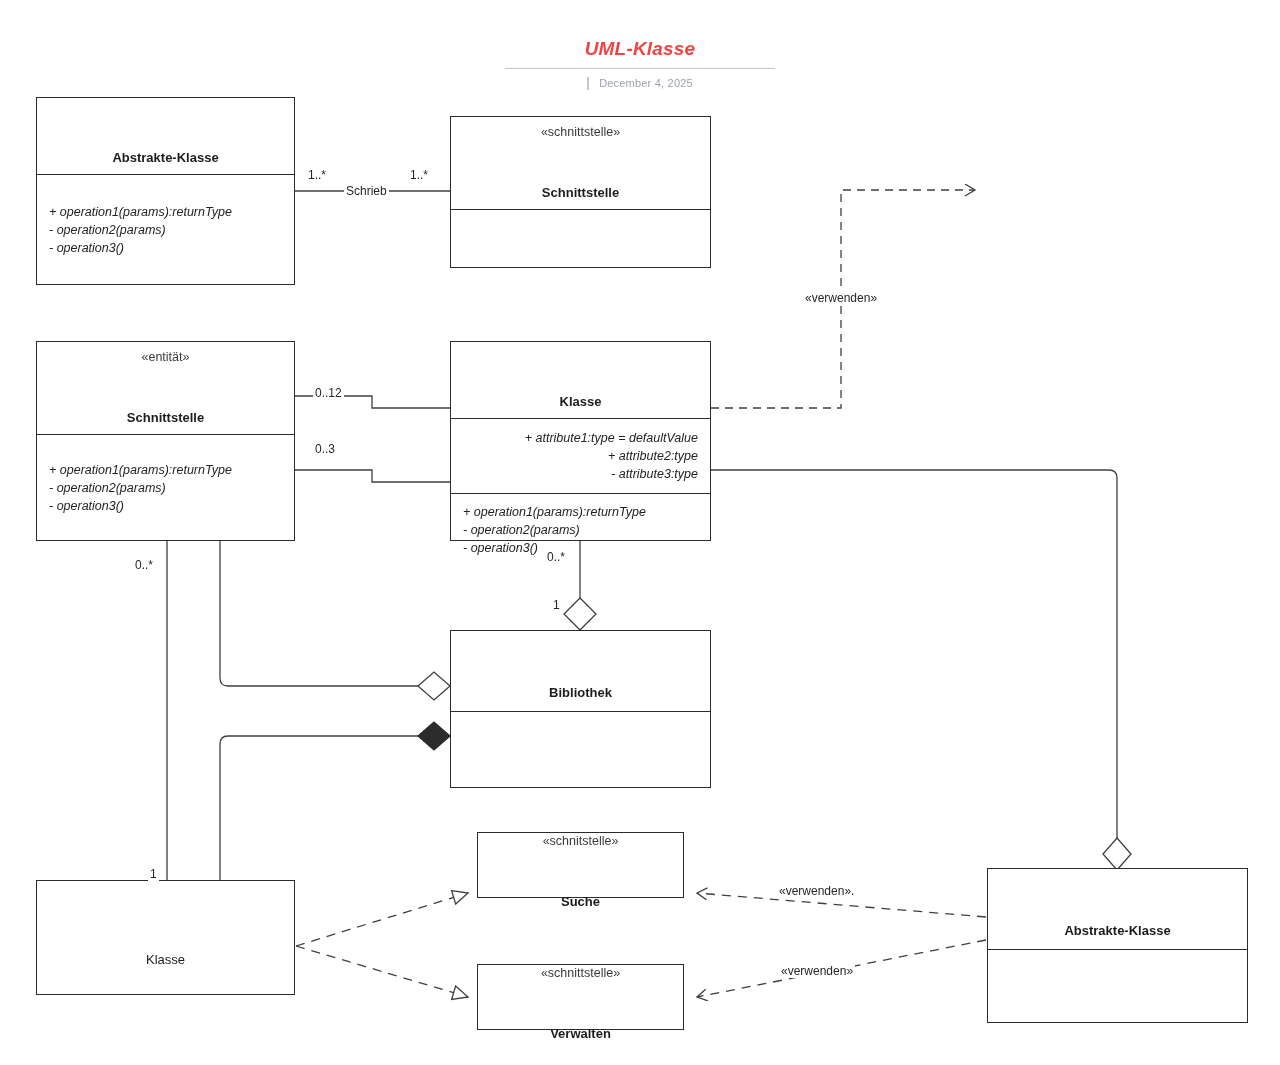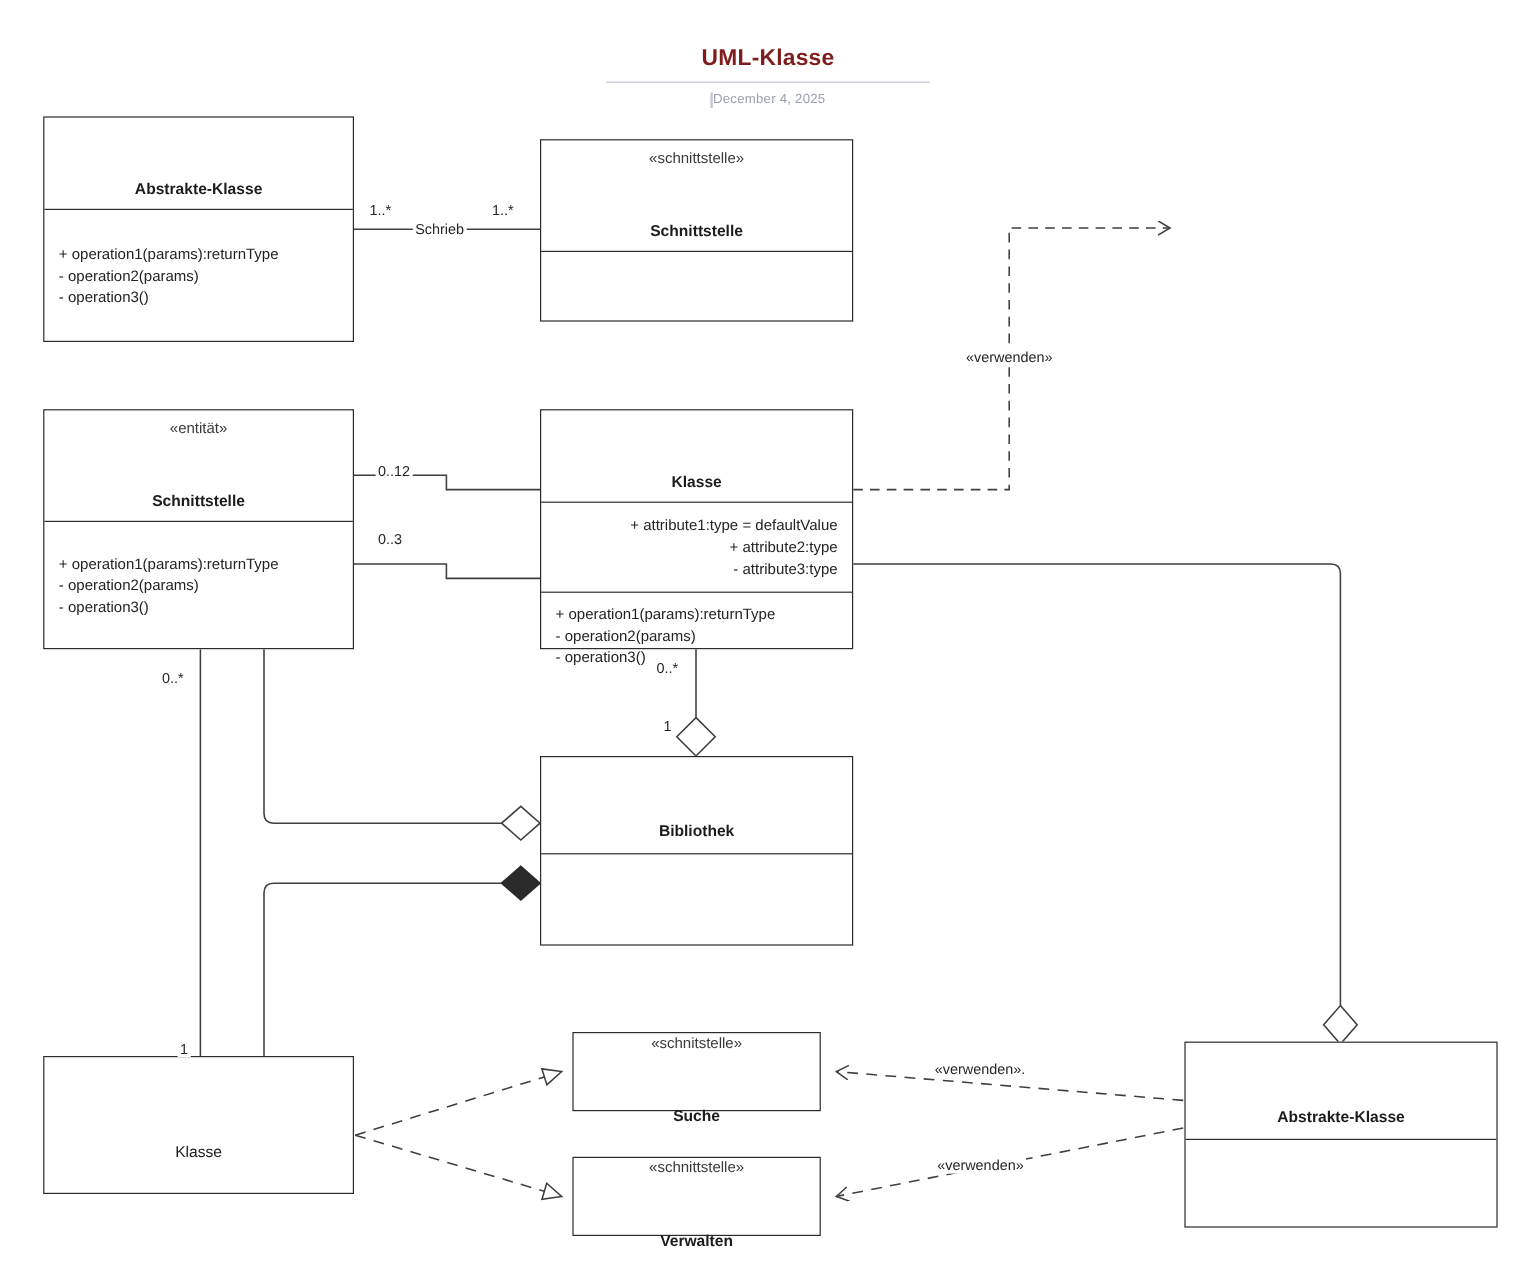--- a/index.html
+++ b/index.html
@@ -30,55 +30,58 @@
   .title-wrap {
     position: absolute;
     left: 0;
     top: 38px;
     width: 1280px;
     text-align: center;
   }
   .doc-title {
     font-size: 19px;
     font-weight: bold;
-    color: #7f1d1d;
+    color: #ef4444;
     letter-spacing: .2px;
     line-height: 22px;
+    font-style: italic;
   }
   .title-rule {
     width: 270px;
     height: 1px;
     background: #c3c7d2;
     margin: 8px auto 0 auto;
   }
   .doc-date {
     margin-top: 8px;
     font-size: 11px;
     color: #9aa0ae;
     letter-spacing: .2px;
     display: inline-block;
+    padding-left: 10px;
     border-left: 2px solid #c3c7d2;
     line-height: 13px;
   }
 
   
   .node {
     position: absolute;
     box-sizing: border-box;
     background: #ffffff;
     border: 1.6px solid #2b2b2b;
     display: flex;
     flex-direction: column;
   }
   .compartment {
     box-sizing: border-box;
     position: relative;
   }
   .compartment + .compartment {
     border-top: 1.6px solid #2b2b2b;
+    font-style: italic;
   }
   .c-header {
     display: flex;
     flex-direction: column;
     align-items: center;
     justify-content: center;
     text-align: center;
     padding: 7px 6px 8px 6px;
   }
   .stereotype {
@@ -249,21 +252,21 @@
     </div>
     <div class="compartment c-body empty"></div>
   </div>
 
   <div class="node" style="left:36px; top:880px; width:259px; height:115px;">
     <div class="compartment c-body center-name" style="border-top:none;">
       <div class="cls-name plain">Klasse</div>
     </div>
   </div>
 
-  <div class="node" style="left:477px; top:860px; width:207px; height:66px;">
+  <div class="node" style="left:477px; top:832px; width:207px; height:66px;">
     <div class="compartment c-header" style="flex:1; padding:0 6px;">
       <div class="stereotype">«schnitstelle»</div>
       <div class="cls-name">Suche</div>
     </div>
   </div>
 
   <div class="node" style="left:477px; top:964px; width:207px; height:66px;">
     <div class="compartment c-header" style="flex:1; padding:0 6px;">
       <div class="stereotype">«schnittstelle»</div>
       <div class="cls-name">Verwalten</div>

